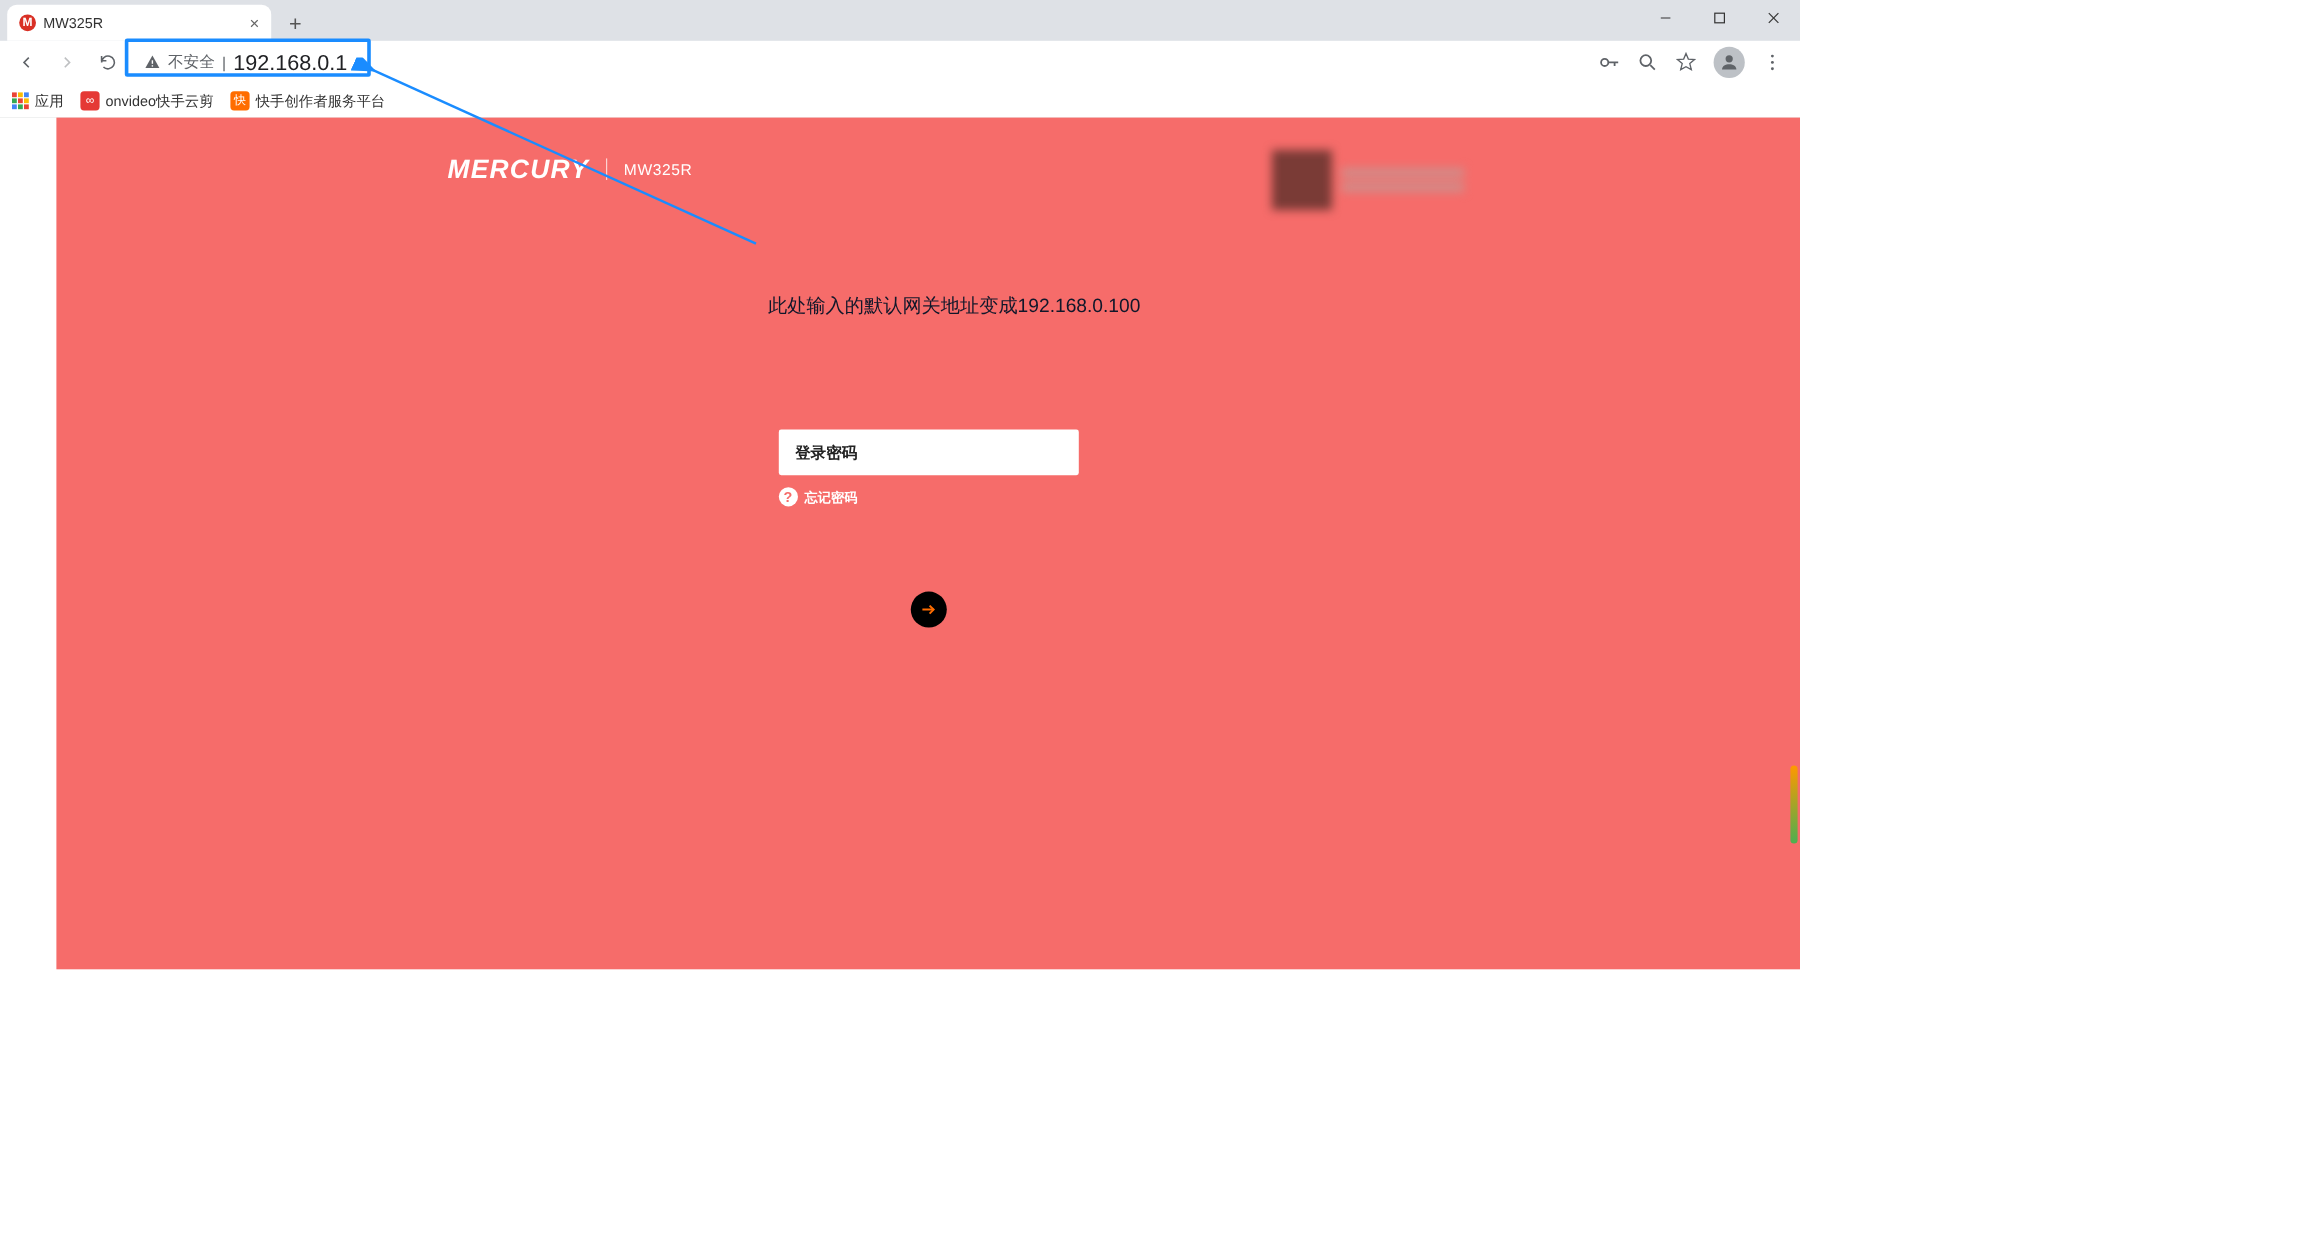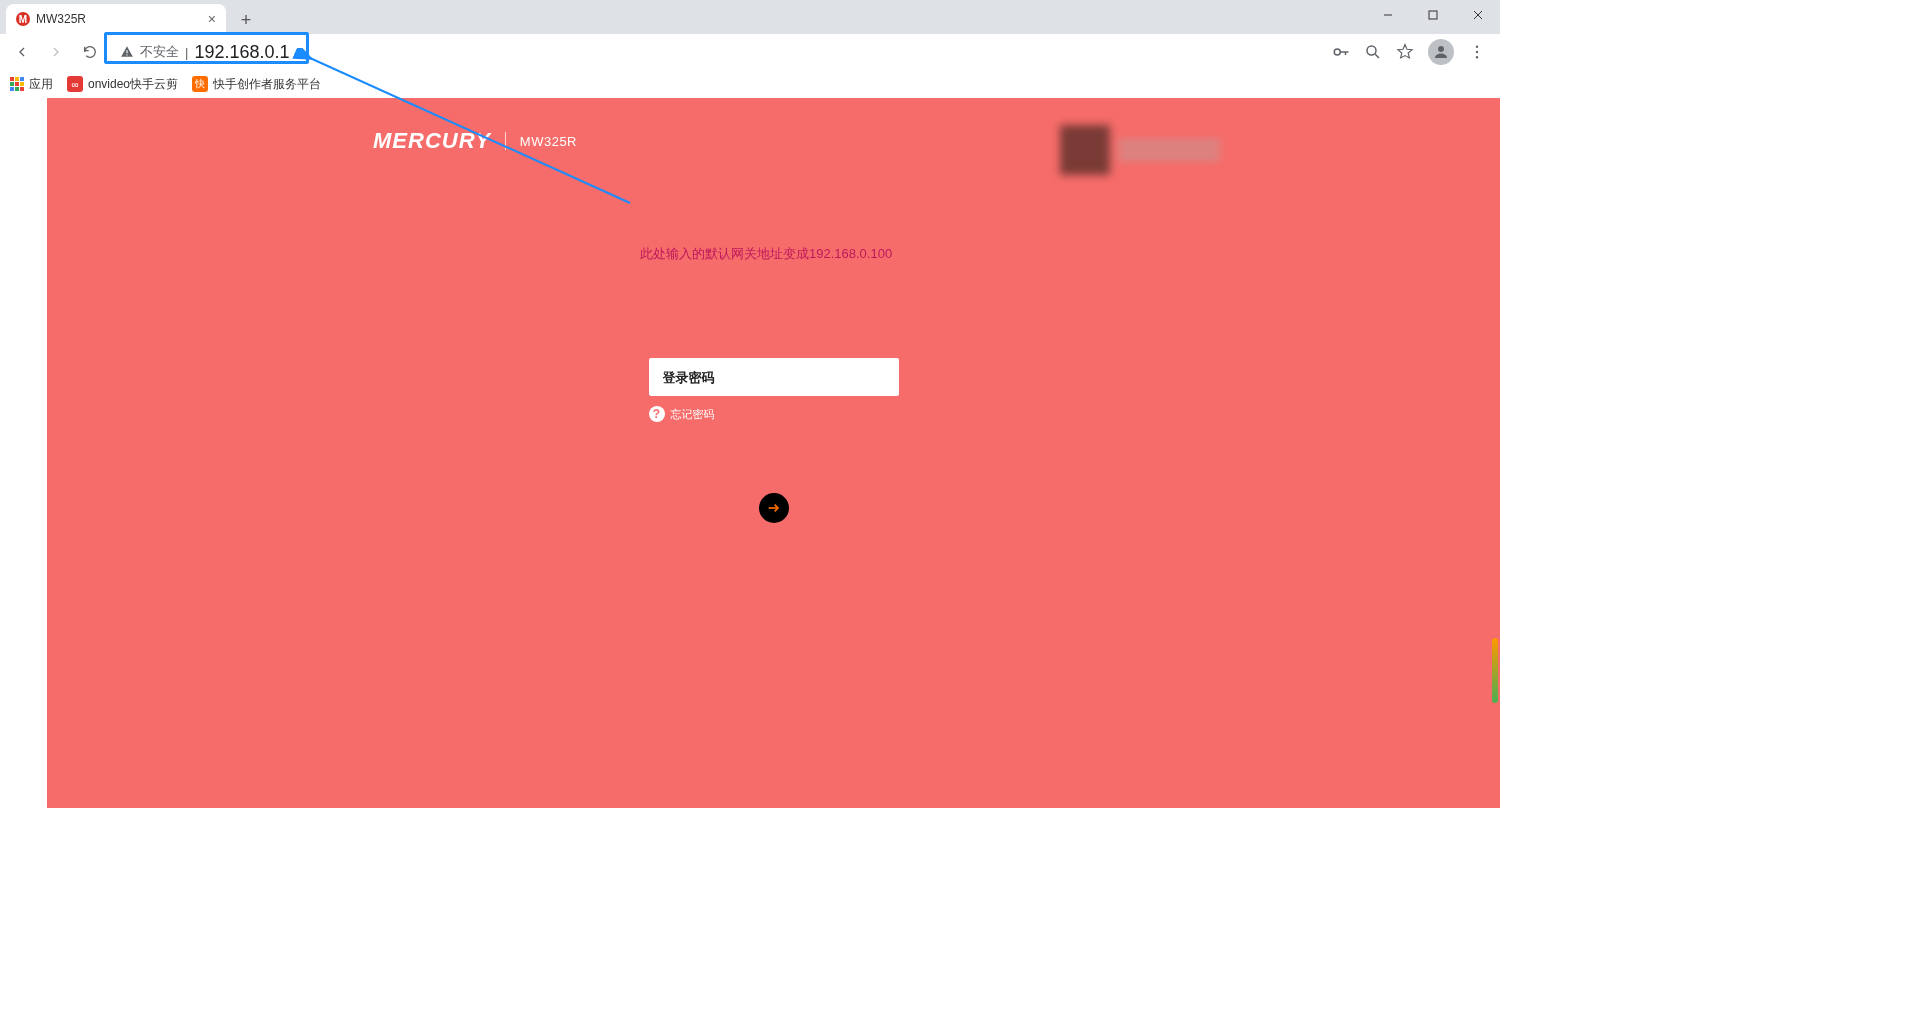--- a/index.html
+++ b/index.html
@@ -87,33 +87,33 @@
     .login-input {
       width:250px; height:38px; background:#fff; border:none; border-radius:2px;
       padding:0 14px; font-size:13px; font-weight:bold; color:#333;
     }
     .login-input::placeholder { color:#222; font-weight:bold; }
     .forgot-row { margin-top:10px; display:flex; align-items:center; gap:6px; }
     .forgot-icon {
       width:16px; height:16px; border-radius:50%; background:#fff; color:#f66c6a;
       font-size:12px; font-weight:bold; display:flex; align-items:center; justify-content:center;
     }
-    .forgot-text { font-size:11px; color:#fff; }
+    .forgot-text { font-size:11px; color:#fff;font-weight:bold; }
     .submit-btn {
       position:absolute; top:395px; left:50%; transform:translateX(-50%);
       width:30px; height:30px; border-radius:50%; background:#000; border:none;
       display:flex; align-items:center; justify-content:center; cursor:pointer;
     }
     .submit-btn svg { width:16px; height:16px; stroke:#ff6d00; fill:none; stroke-width:2.5; }
     
     .annotation-arrow {
       position:absolute; pointer-events:none; z-index:50;
     }
     .annotation-text {
-      position:absolute; color:#be185d; font-size:13px; font-weight:500;
+      position:absolute; color:#0f172a; font-size:16px; font-weight:500;
       pointer-events:none; z-index:50; white-space:nowrap;
     }
     .scroll-indicator {
       position:absolute; right:2px; top:540px; width:6px; height:65px;
       background:linear-gradient(#ff9800,#4caf50); border-radius:3px;
     }
   </style>
 </head>
 <body>
 

